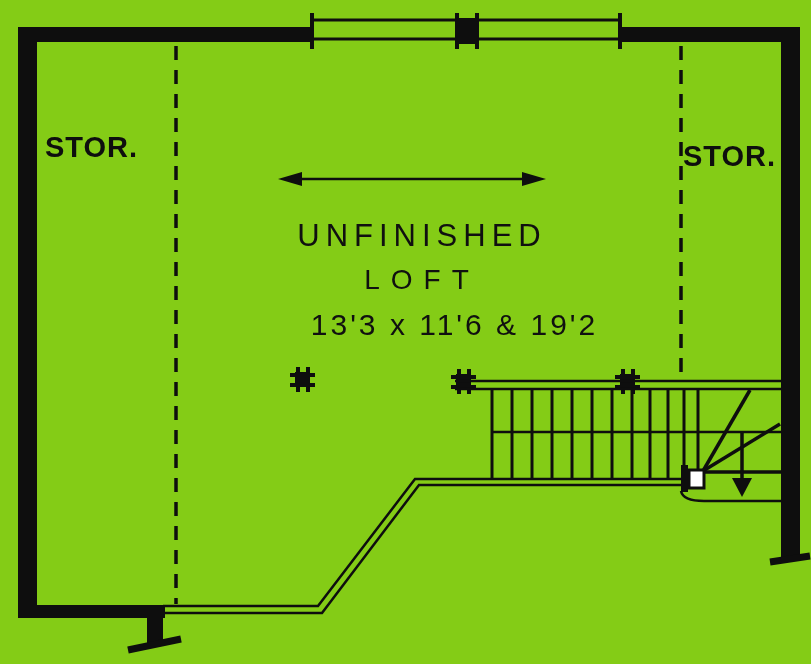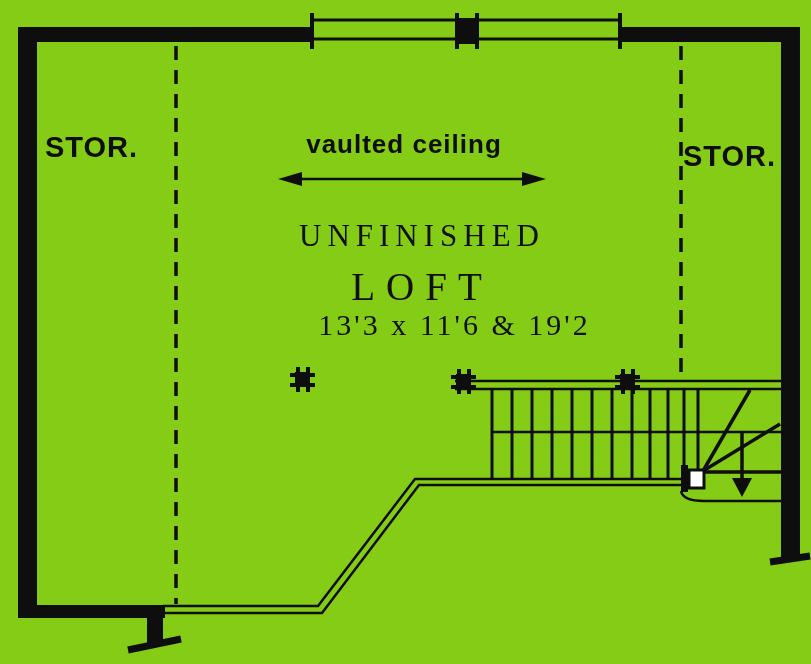--- a/index.html
+++ b/index.html
@@ -15,25 +15,25 @@
   .lbl{position:absolute;color:#0e0e0e;white-space:nowrap;}
   .stor{
     font-weight:bold;font-size:29px;letter-spacing:1px;
     font-family:"Liberation Sans", sans-serif;
   }
   .vaulted{
     left:274px;top:129px;width:260px;text-align:center;
     font-weight:bold;font-size:26px;letter-spacing:1px;
   }
   .archcaps{
-    font-family:Liberation Serif, serif;
+    font-family:Liberation Sans, sans-serif;
     font-weight:400;color:#101010;text-align:center;
   }
   .room1{left:257px;top:218px;width:330px;font-size:31px;letter-spacing:6px;}
-  .room2{left:257px;top:264px;width:330px;font-size:39px;letter-spacing:11px;}
+  .room2{left:257px;top:264px;width:330px;font-size:28px;letter-spacing:11px;}
   .dims {left:250px;top:308px;width:345px;font-size:30px;letter-spacing:3px;margin-left:32px;}
 </style>
 </head>
 <body>
 
 <div id="plan">
 
   <svg id="linework" width="811" height="664" viewBox="0 0 811 664">
 
     <g fill="#0e0e0e">
@@ -137,20 +137,19 @@
         <line x1="742" y1="432" x2="742" y2="480" stroke-width="3.5"></line>
         <polygon points="732,478 752,478 742,497" fill="#0e0e0e" stroke="none"></polygon>
       </g>
     </g>
   </svg>
 
   <div class="lbl stor" style="left:45px;top:131px;">STOR.</div>
 
   <div class="lbl stor" style="left:683px;top:140px;">STOR.</div>
 
-  <div class="lbl vaulted">vaulted ceiling</div>
 
   <div class="lbl archcaps room1">UNFINISHED</div>
 
   <div class="lbl archcaps room2">LOFT</div>
 
   <div class="lbl archcaps dims">13'3 x 11'6 &amp; 19'2</div>
 </div>
 
 </body></html>

